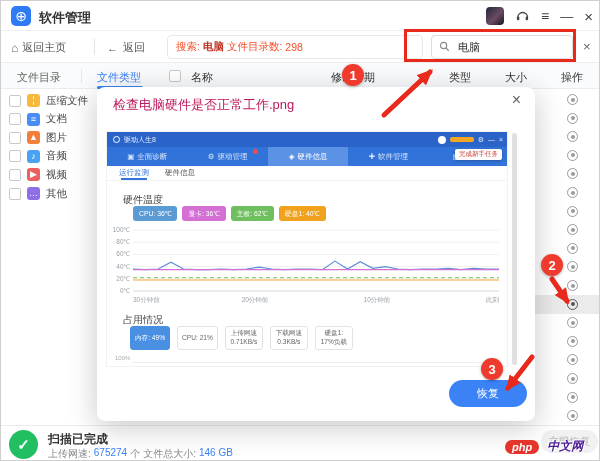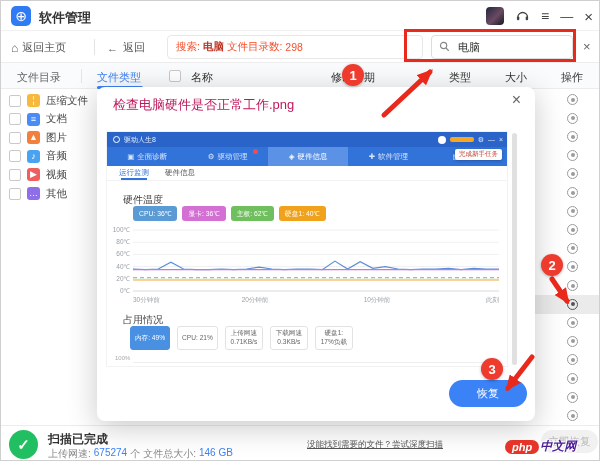--- a/index.html
+++ b/index.html
@@ -100,21 +100,21 @@
   
   .statusbar{position:absolute;left:0;top:424px;width:600px;height:37px;background:#fff;border-top:1px solid #ececec;}
   .s-check{position:absolute;left:8px;top:4px;width:29px;height:29px;border-radius:50%;background:#21bf61;color:#fff;
            font-size:15px;font-weight:bold;display:flex;align-items:center;justify-content:center;}
   .s-title{position:absolute;left:47px;top:5px;font-size:12px;font-weight:bold;color:#333;}
   .s-line{position:absolute;left:47px;top:21px;font-size:10px;color:#888;display:flex;gap:3px;white-space:nowrap;}
   .s-line .num{color:#3b82f6;}
   .s-link{position:absolute;right:158px;top:13px;font-size:8.5px;color:#555;text-decoration:underline;white-space:nowrap;}
   .s-recover{position:absolute;left:540px;top:4px;width:57px;height:23px;border-radius:12px;background:#f1f1f1;
              color:#b9b9b9;font-size:10.5px;display:flex;align-items:center;justify-content:center;}
-  .watermark{position:absolute;left:504px;top:12px;display:flex;align-items:center;gap:1px;z-index:50;font-style:italic;}
+  .watermark{position:absolute;left:504px;top:12px;display:flex;align-items:center;gap:8px;z-index:50;font-style:italic;}
   .wm-badge{background:#e5352b;color:#fff;font-weight:bold;font-size:11px;padding:1px 7px;border-radius:10px;}
   .wm-text{font-size:12px;font-weight:bold;color:#4c1d95;text-shadow:1px 1px 0 #fff,-1px -1px 0 #fff;white-space:nowrap;}
 </style>
 </head>
 <body>
 
 <div id="app">
 
   <div class="titlebar">
     <div class="logo">⊕</div>
@@ -381,21 +381,20 @@
   <div class="statusbar">
     <div class="s-check">✓</div>
     <div class="s-title">扫描已完成</div>
     <div class="s-line">
       <span>上传网速:</span>
       <span class="num">675274</span>
       <span>个</span>
       <span>文件总大小:</span>
       <span class="num">146 GB</span>
     </div>
-    <div class="s-link">没能找到需要的文件？尝试深度扫描</div>
     <div class="s-recover">立即恢复</div>
     <div class="watermark">
       <span class="wm-badge">php</span>
       <span class="wm-text">中文网</span>
     </div>
   </div>
 
 </div>
 
 </body></html>

